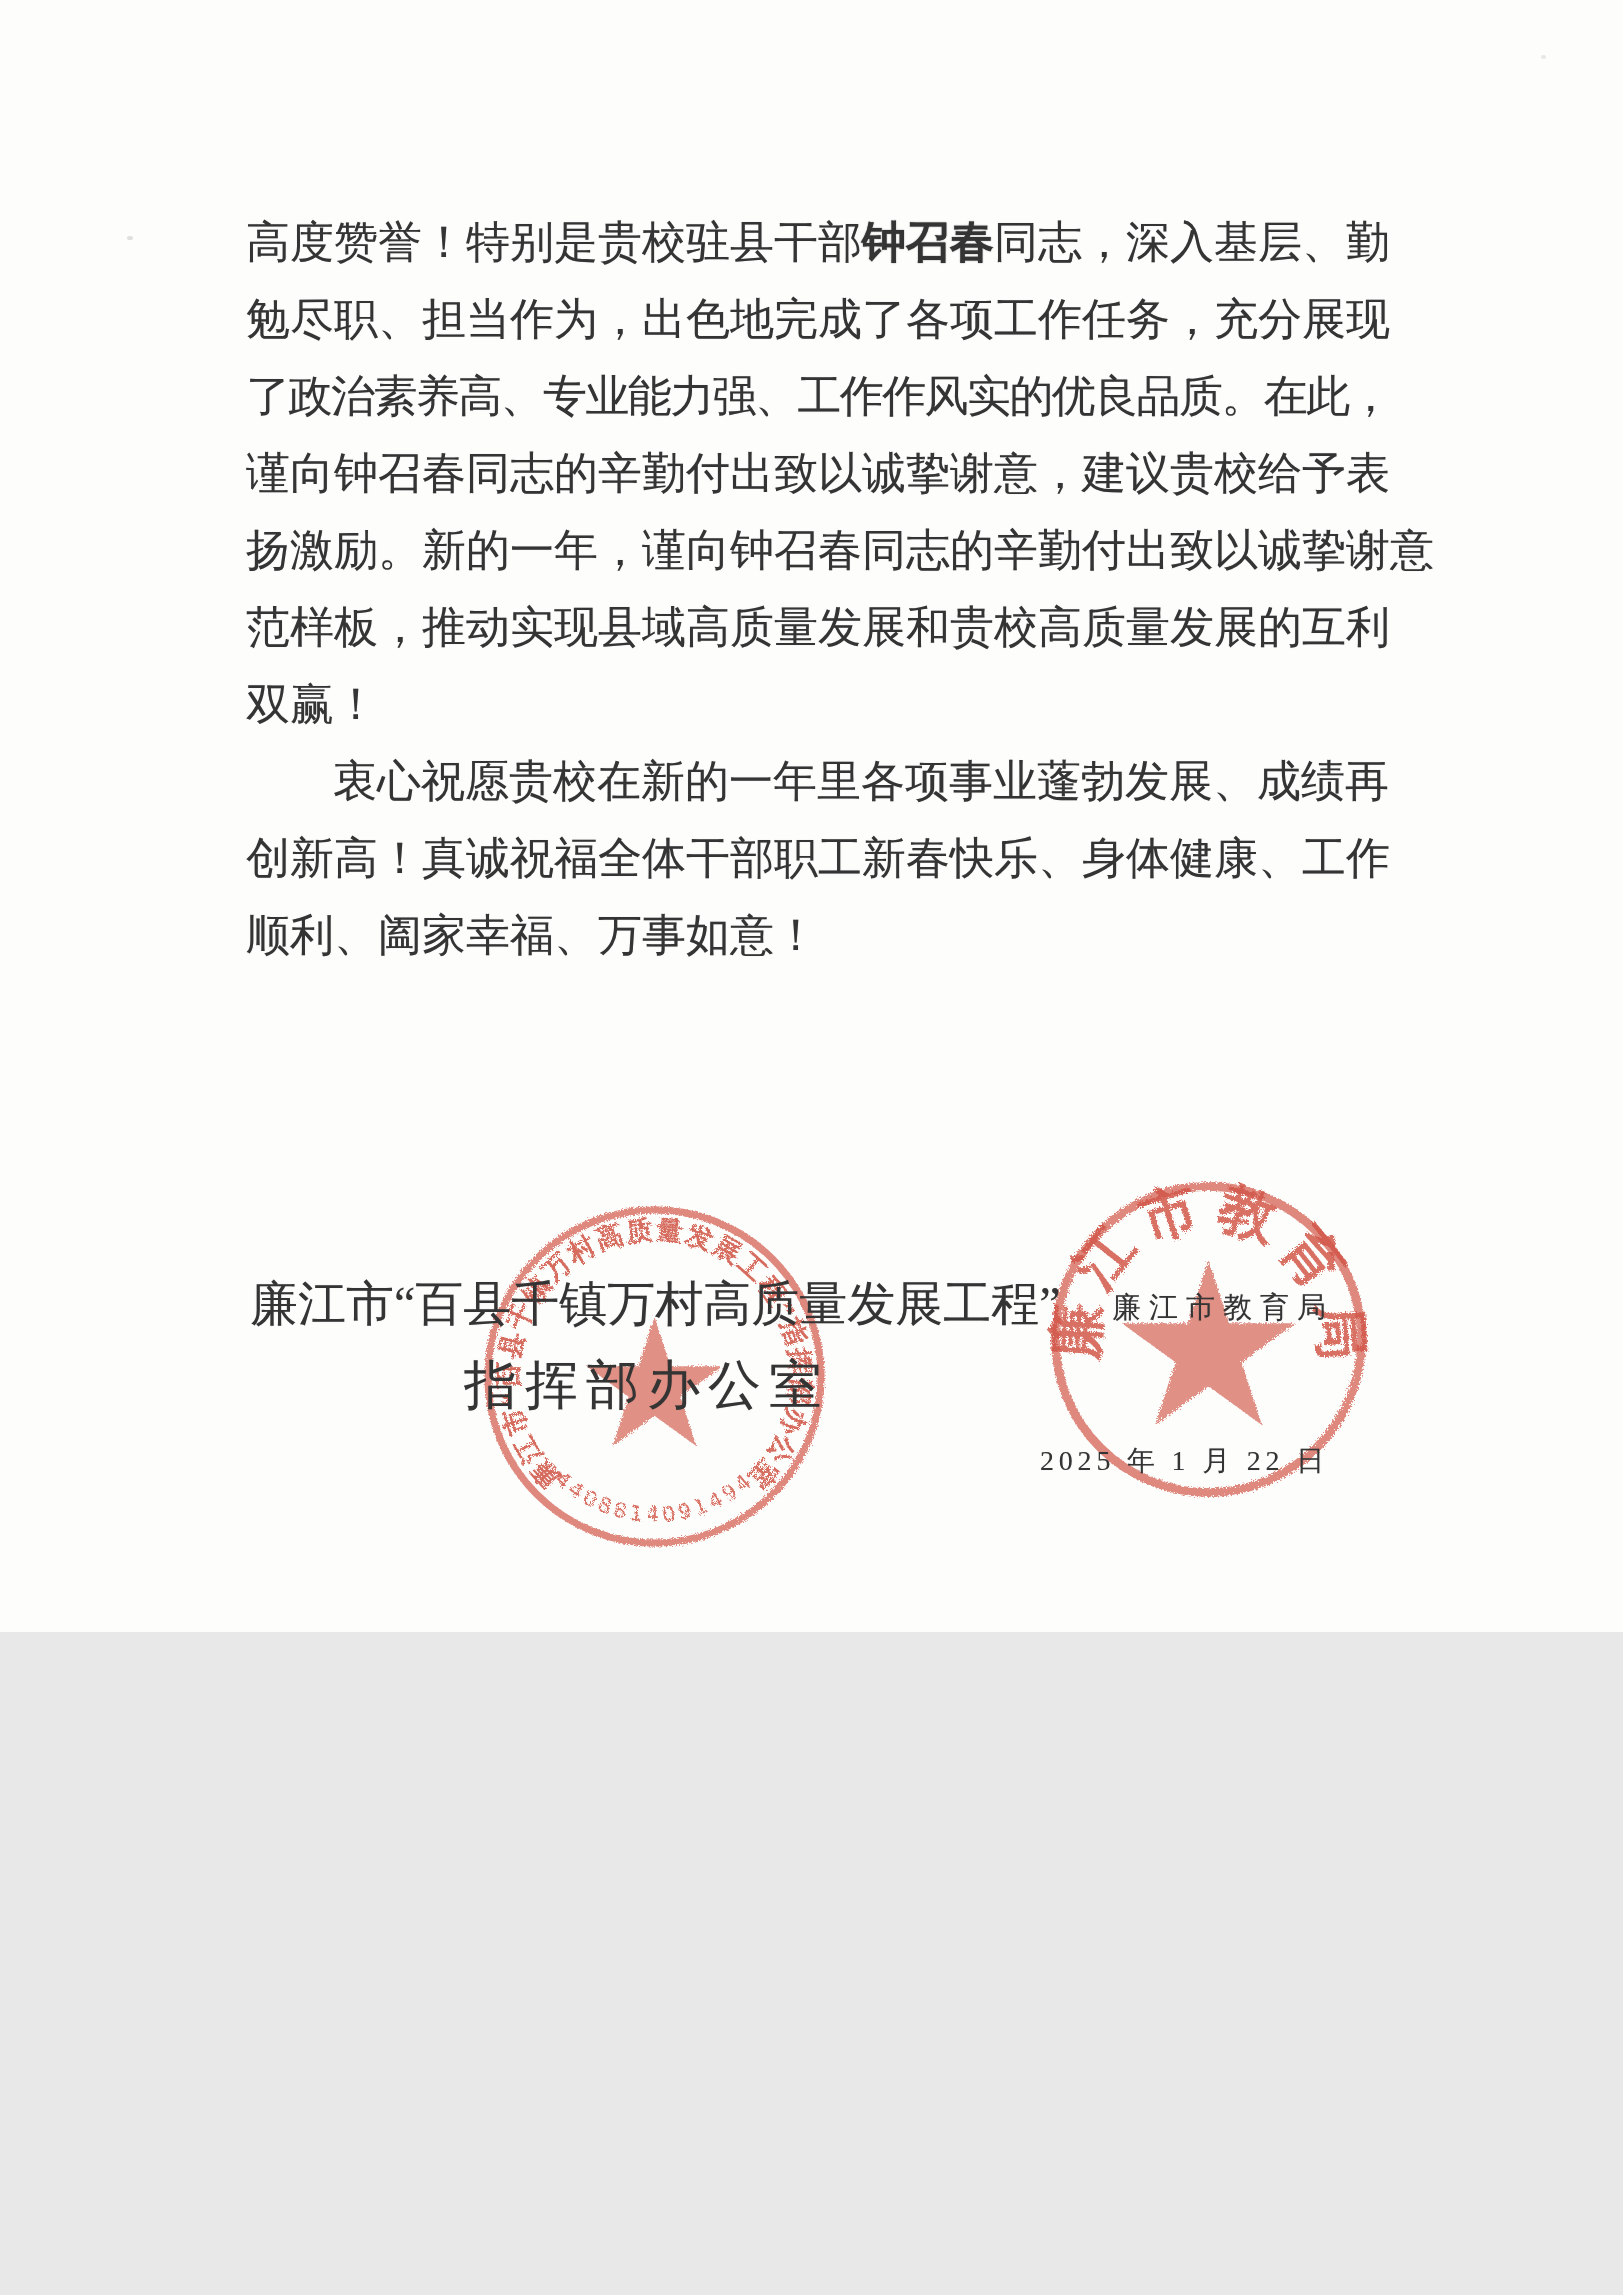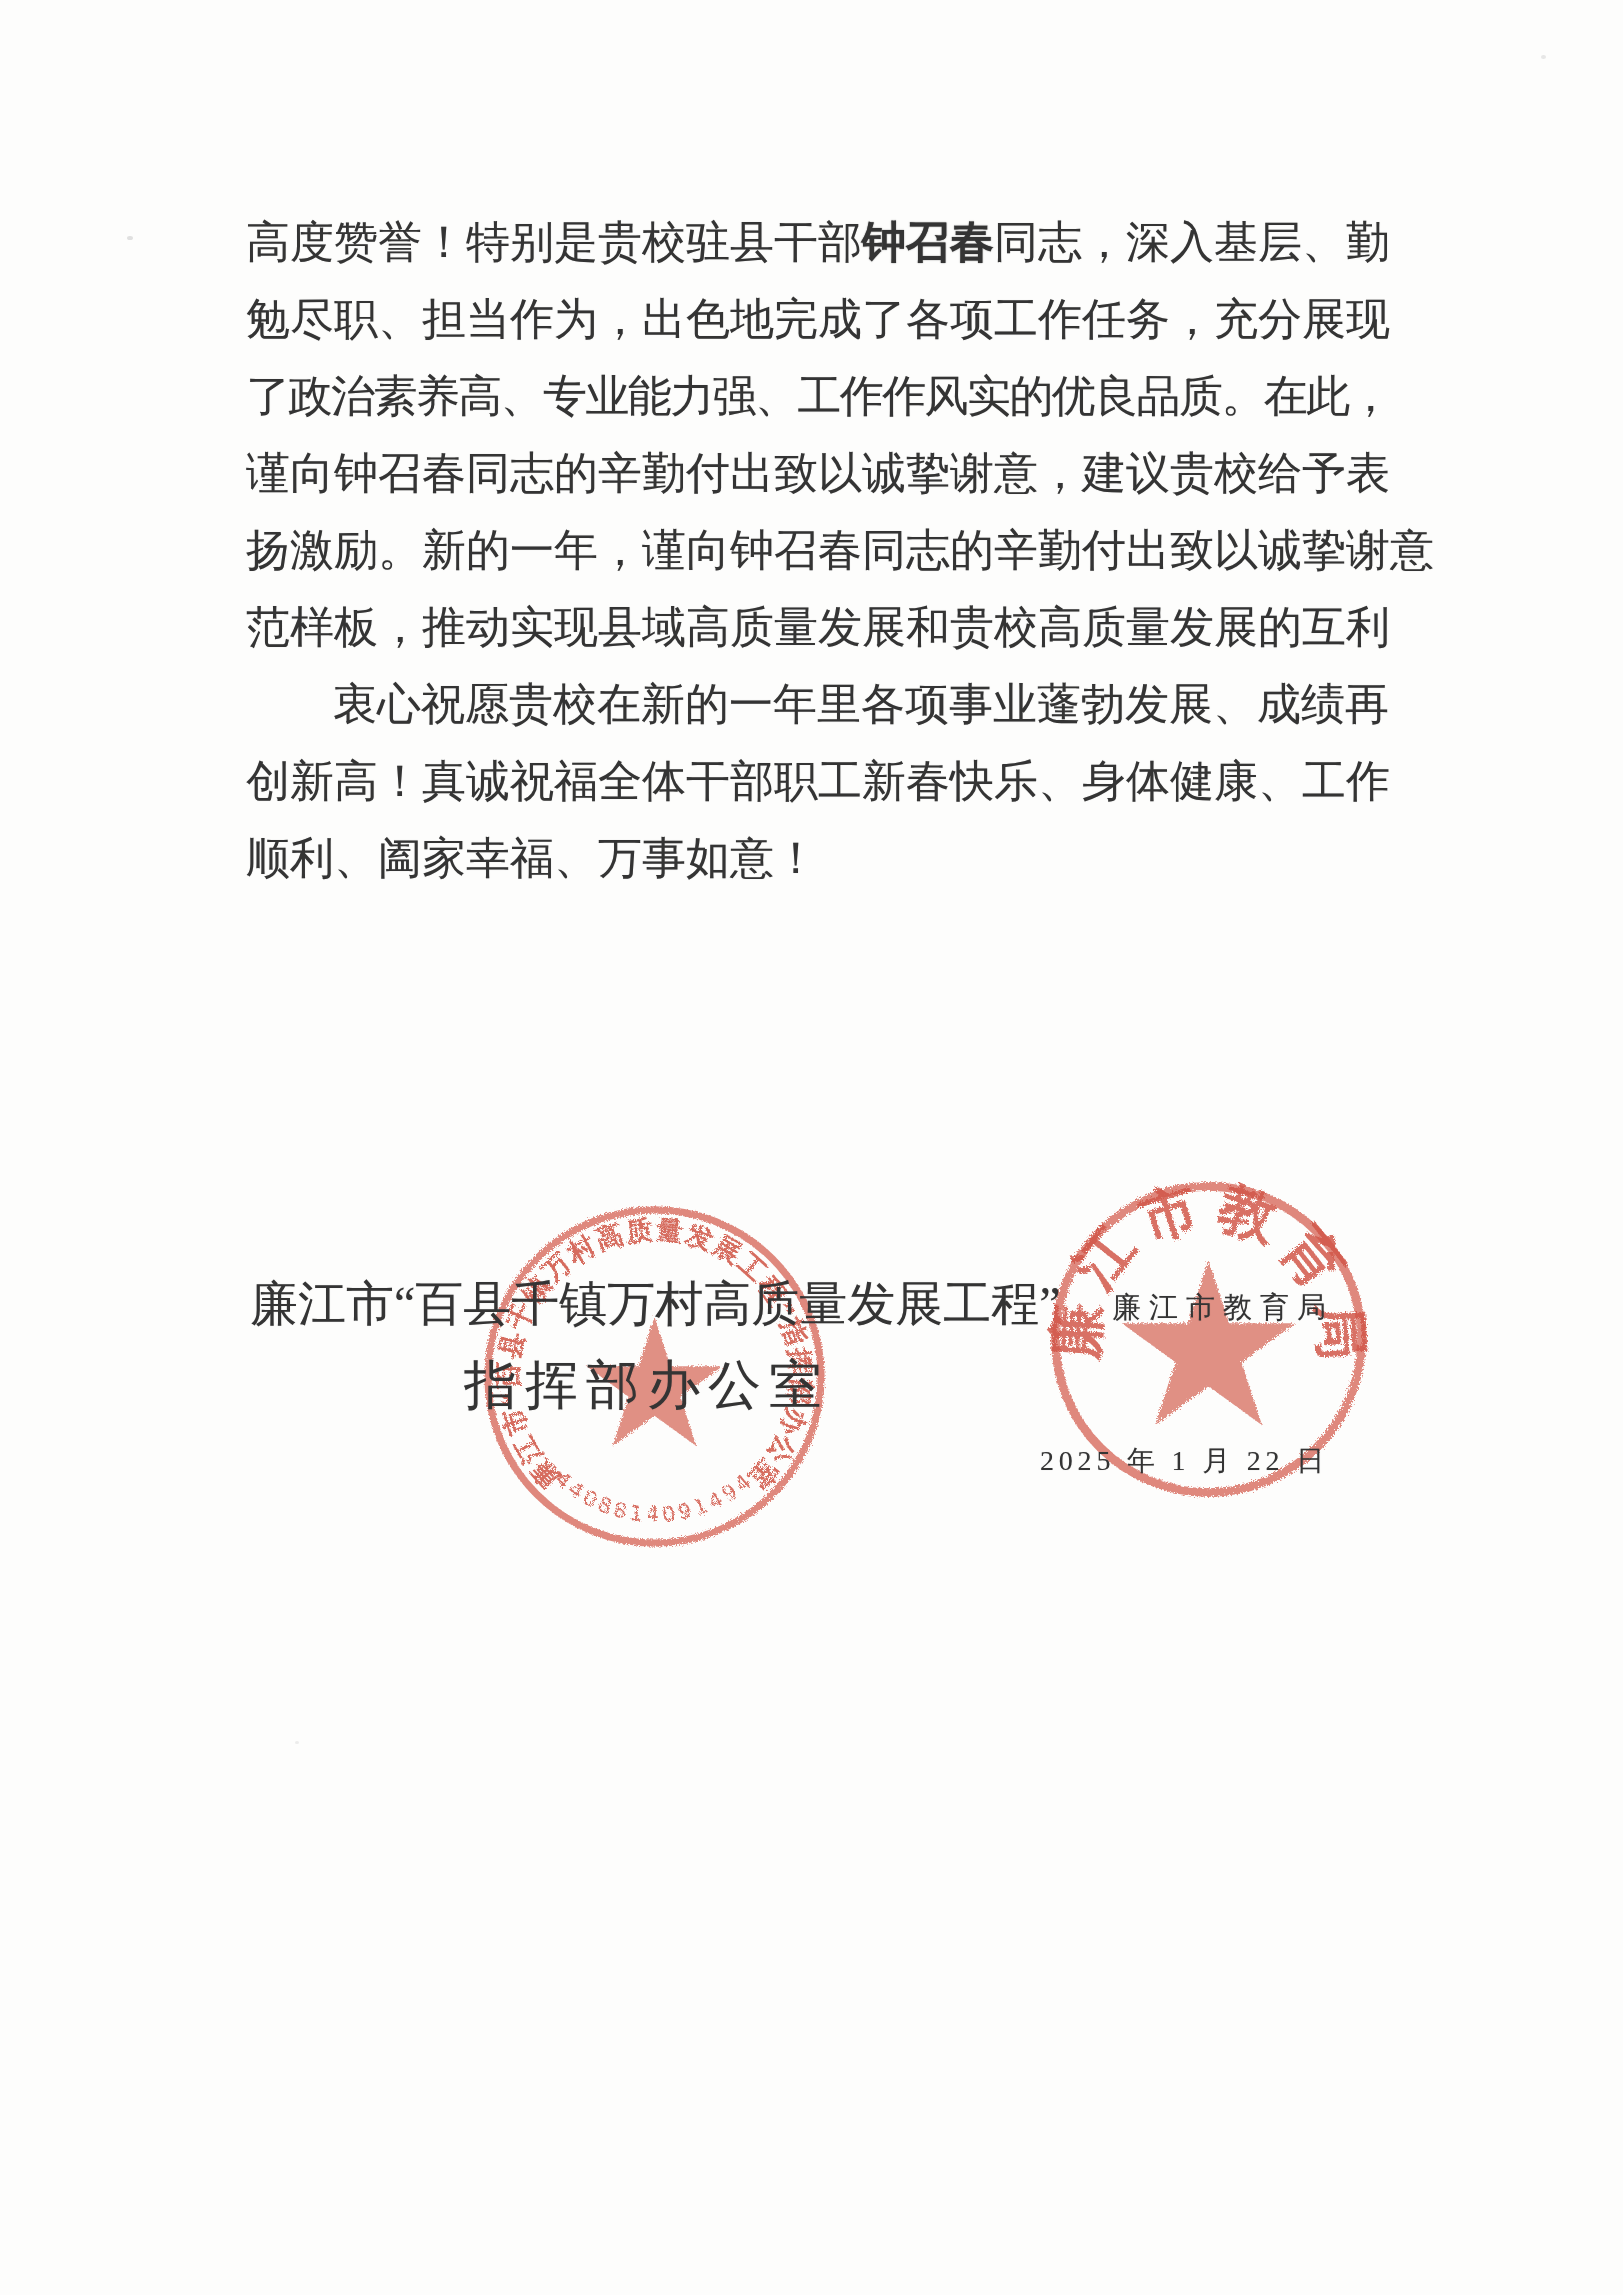--- a/index.html
+++ b/index.html
@@ -1,18 +1,18 @@
 <!DOCTYPE html>
 <html style="font-size:12.7px"><head>
 <meta charset="utf-8">
 <style>
   html,body{margin:0;padding:0;background:#e8e8e8;}
   .page{
     position:relative;
-    width:1623px;height:2295px;
+    width:1623px;height:1632px;
     background:#fdfdfc;
     overflow:hidden;
     font-family:"Liberation Serif","DejaVu Serif",serif;
     color:#333;
   }
   
   .body-text{
     position:absolute;
     left:246px;top:204px;
     width:1145px;
@@ -94,20 +94,21 @@
 
   <div class="body-text">
     <div class="line">
       <span>高度赞誉！特别是贵校驻县干部</span><span class="bold-name">钟召春</span><span>同志，深入基层、勤</span>
     </div>
     <div class="line">勉尽职、担当作为，出色地完成了各项工作任务，充分展现</div>
     <div class="line tight">了政治素养高、专业能力强、工作作风实的优良品质。在此，</div>
     <div class="line">谨向钟召春同志的辛勤付出致以诚挚谢意，建议贵校给予表</div>
     <div class="line">扬激励。新的一年，谨向钟召春同志的辛勤付出致以诚挚谢意</div>
     <div class="line">范样板，推动实现县域高质量发展和贵校高质量发展的互利</div>
+    <div class="line">双赢！</div>
     <div class="line indent">衷心祝愿贵校在新的一年里各项事业蓬勃发展、成绩再</div>
     <div class="line">创新高！真诚祝福全体干部职工新春快乐、身体健康、工作</div>
     <div class="line">顺利、阖家幸福、万事如意！</div>
   </div>
 
   <div class="sig sig-left-1">廉江市“百县千镇万村高质量发展工程”</div>
   <div class="sig sig-left-2">指挥部办公室</div>
   <div class="sig sig-right">廉江市教育局</div>
   <div class="sig sig-date">2025 年 1 月 22 日</div>
 

